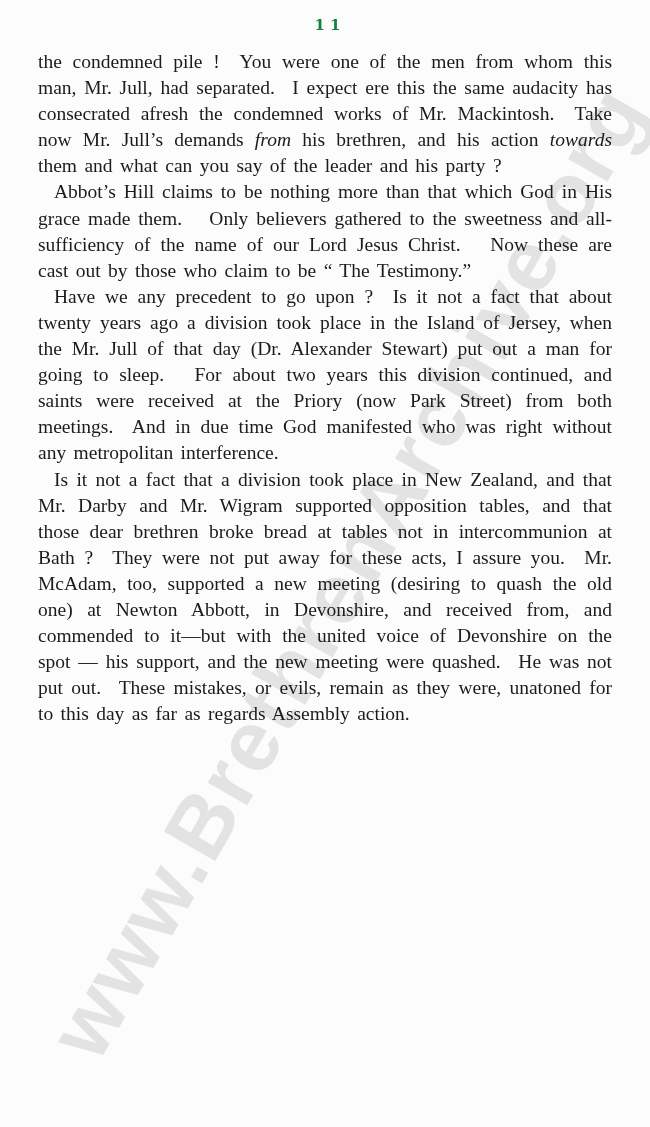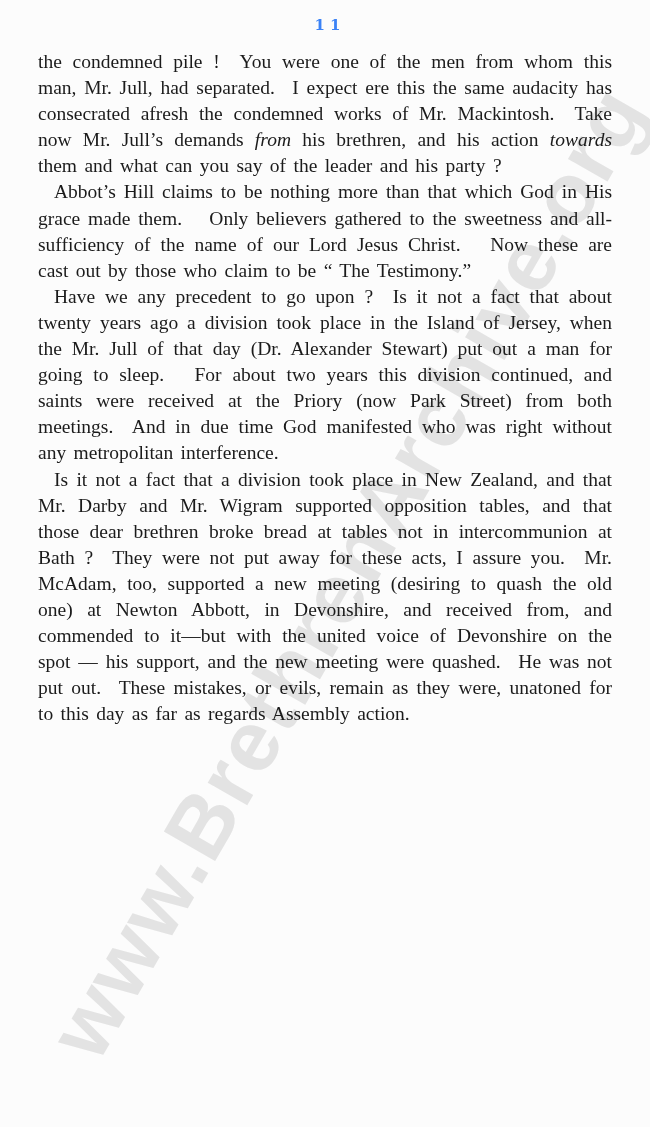--- a/index.html
+++ b/index.html
@@ -51,20 +51,20 @@
     text-align: justify;
   }
   .para.indent { text-indent: 16px; }
   .it { font-style: italic; }
 </style>
 </head>
 <body>
 
 <div class="page" style="background: rgb(252, 252, 252);">
   <div class="watermark" style="color: rgb(227, 227, 227);">www.BrethrenArchive.org</div>
-  <div class="page-number" style="color: #3b82f6; margin-left: 10px;">11</div>
+  <div class="page-number" style="color: #15803d; margin-left: 10px;">11</div>
   <div class="text-block" style="color: rgb(27, 27, 27);">
       <p class="para"><span>the condemned pile !  You were one of the men from whom this man, Mr. Jull, had separated.  I expect ere this the same audacity has consecrated afresh the condemned works of Mr. Mackintosh.  Take now Mr. Jull’s demands </span><span class="it">from</span><span> his brethren, and his action </span><span class="it">towards</span><span> them and what can you say of the leader and his party ?</span></p>
       <p class="para indent"><span>Abbot’s Hill claims to be nothing more than that which God in His grace made them.  Only believers gathered to the sweetness and all-sufficiency of the name of our Lord Jesus Christ.  Now these are cast out by those who claim to be “ The Testimony.”</span></p>
       <p class="para indent"><span>Have we any precedent to go upon ?  Is it not a fact that about twenty years ago a division took place in the Island of Jersey, when the Mr. Jull of that day (Dr. Alexander Stewart) put out a man for going to sleep.  For about two years this division continued, and saints were received at the Priory (now Park Street) from both meetings.  And in due time God manifested who was right without any metropolitan interference.</span></p>
       <p class="para indent"><span>Is it not a fact that a division took place in New Zealand, and that Mr. Darby and Mr. Wigram supported opposition tables, and that those dear brethren broke bread at tables not in intercommunion at Bath ?  They were not put away for these acts, I assure you.  Mr. McAdam, too, supported a new meeting (desiring to quash the old one) at Newton Abbott, in Devonshire, and received from, and commended to it—but with the united voice of Devonshire on the spot — his support, and the new meeting were quashed.  He was not put out.  These mistakes, or evils, remain as they were, unatoned for to this day as far as regards Assembly action.</span></p>
     </div>
 </div>
 
 </body></html>

